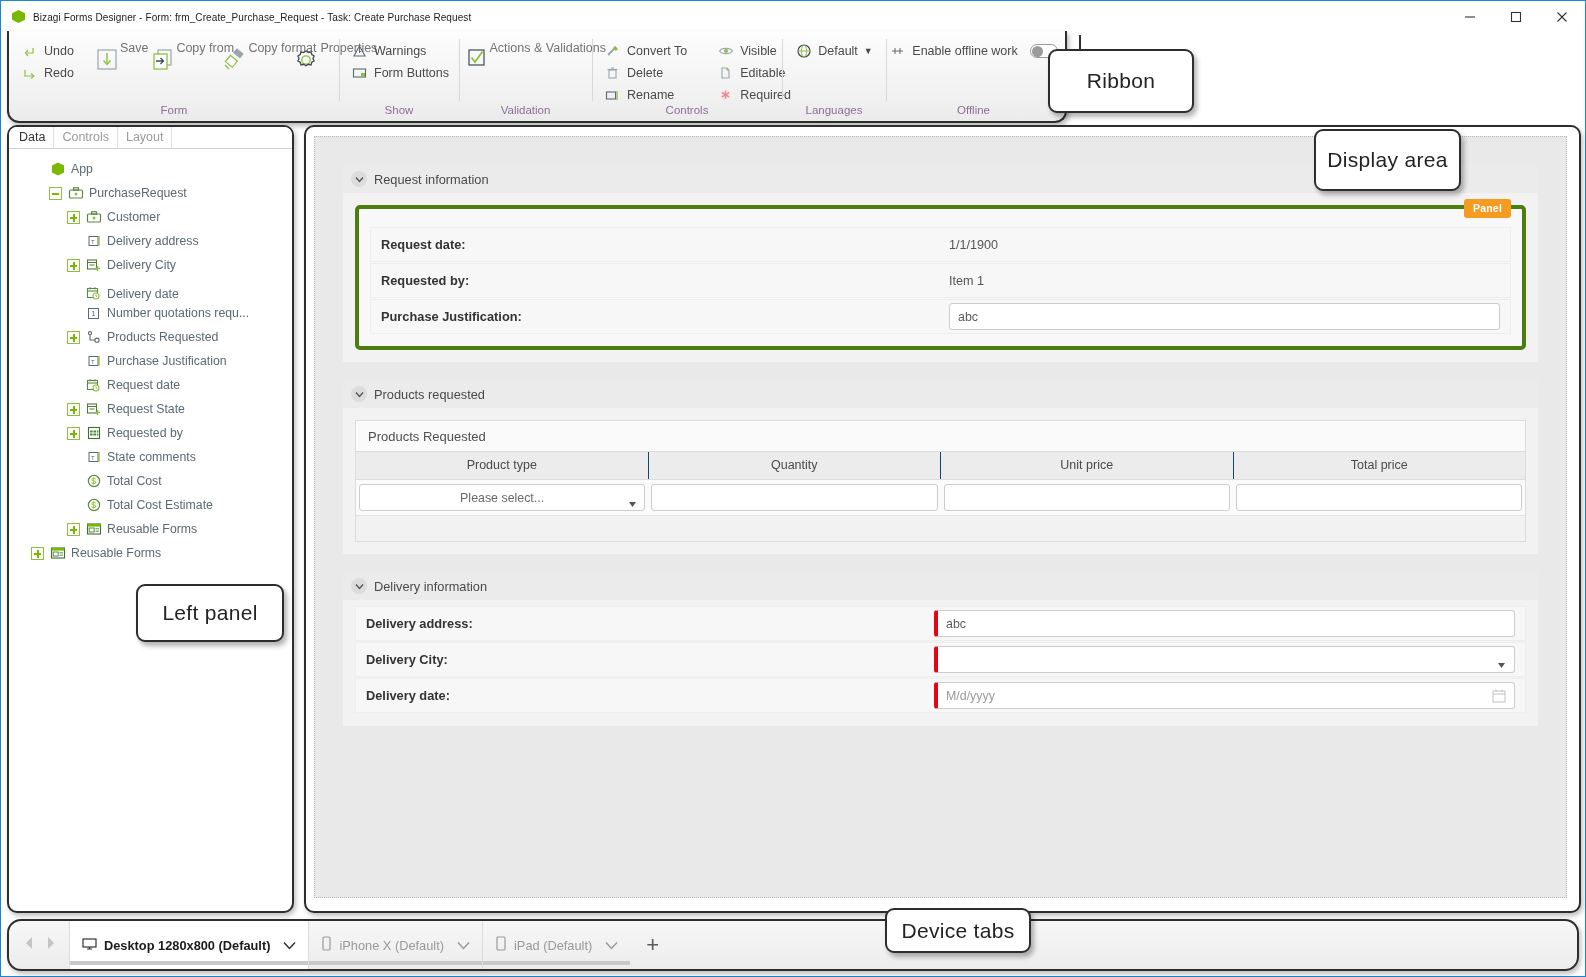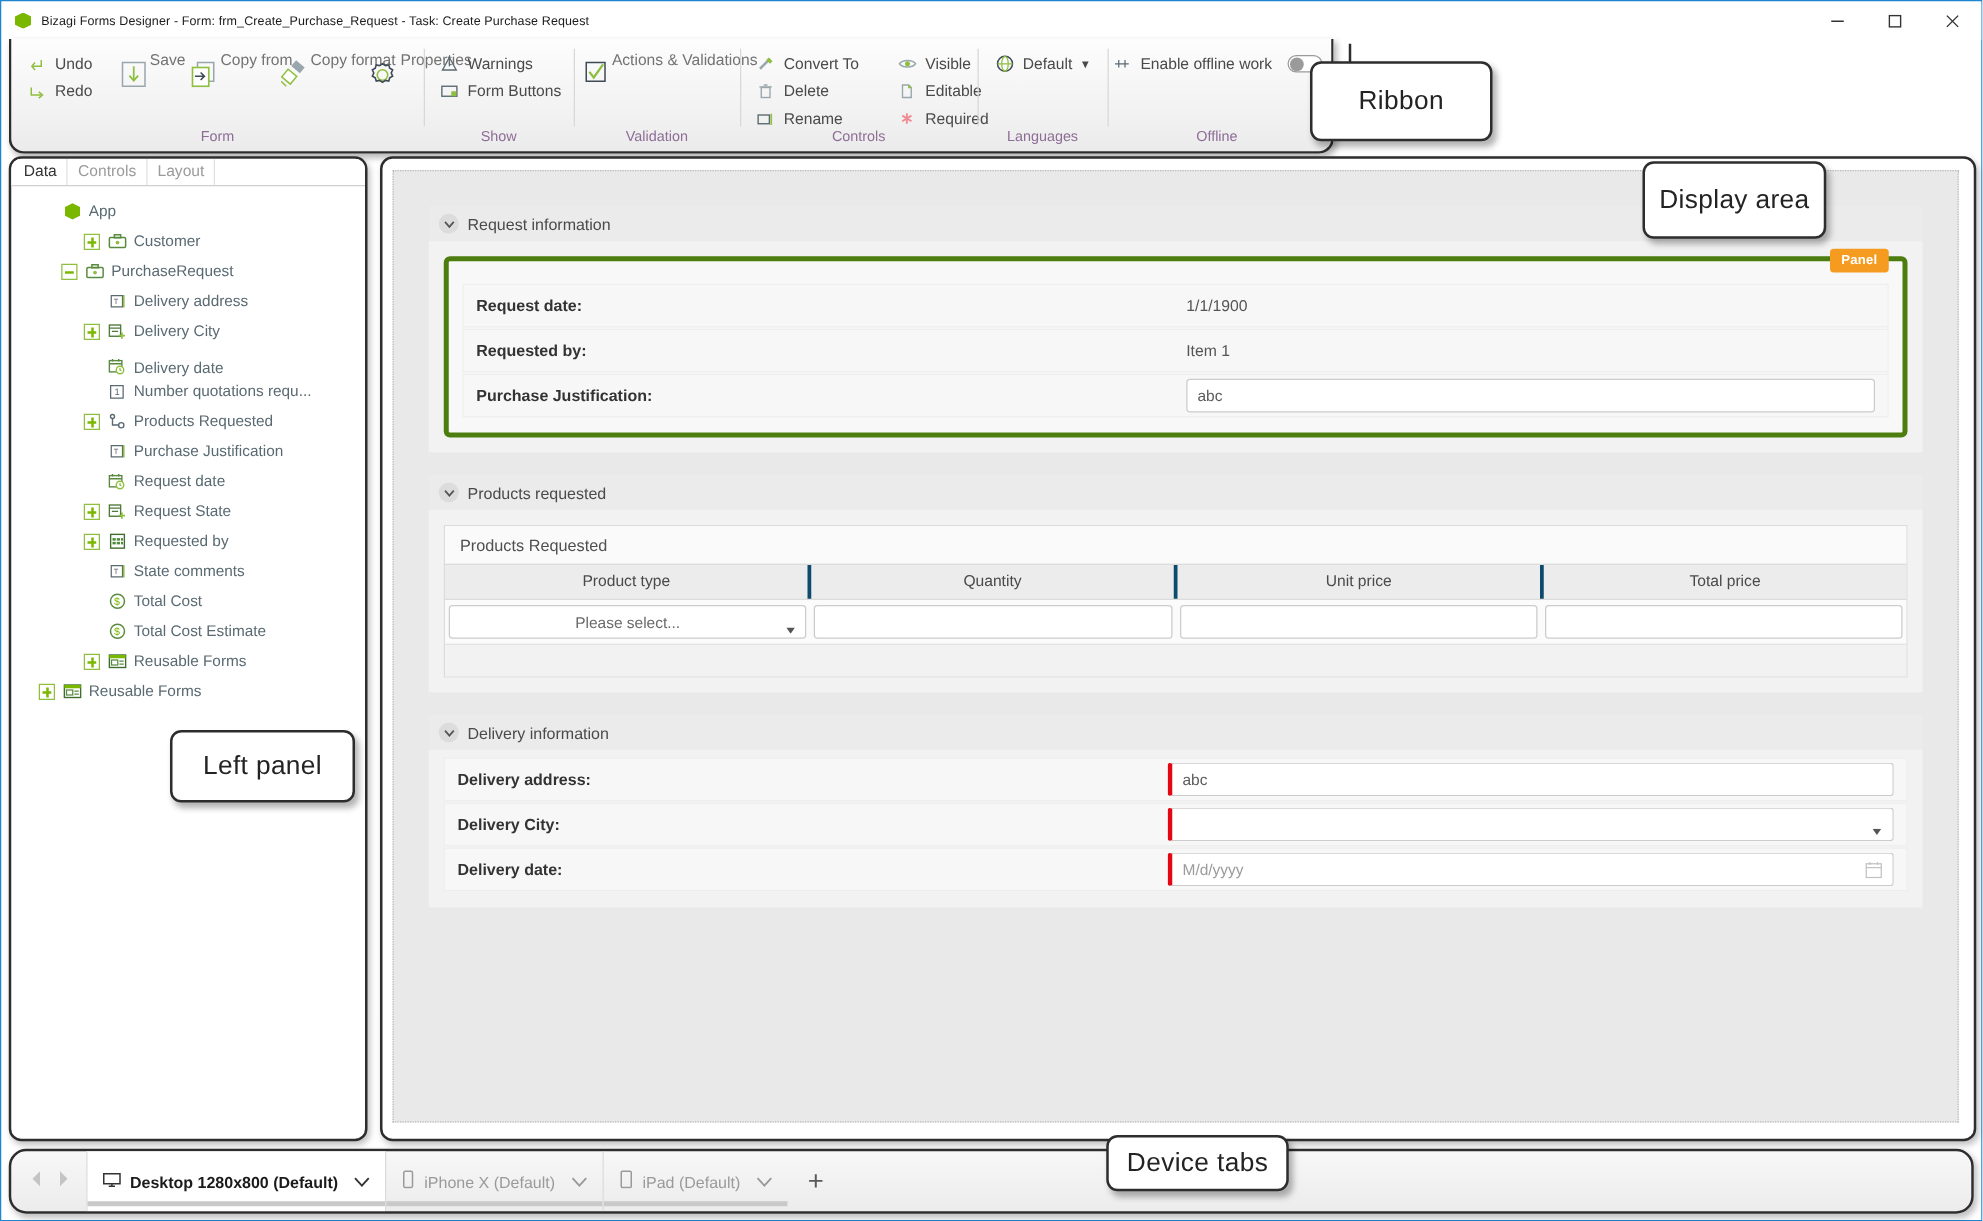--- a/index.html
+++ b/index.html
@@ -190,21 +190,21 @@
 
   
   .tbl-wrap { border: 1px solid #dcdcdc; background: #fafafa; }
   .tbl-title {
     height: 30px; display: flex; align-items: center; padding-left: 12px;
     font-size: 13px; color: #4f4f4f; background: #fafafa;
   }
   .tbl-head { display: flex; background: #ececec; border-top: 1px solid #dcdcdc; border-bottom: 1px solid #dcdcdc; }
   .th {
     flex: 1; text-align: center; font-size: 12.5px; color: #4a4a4a;
-    padding: 6px 0 7px 0; border-right: 3px solid #0c4a6e;
+    padding: 6px 0 7px 0; border-right: 1px solid #0c4a6e;
   }
   .th:last-child { border-right: none; }
   .tbl-row { display: flex; background: #fbfbfb; padding: 4px 0; }
   .td { flex: 1; padding: 0 3px; }
   .cell-input {
     height: 27px; border: 1px solid #cccccc; background: #fff; border-radius: 3px;
     display: flex; align-items: center; justify-content: center;
     font-size: 12.4px; color: #6a6a6a; position: relative;
   }
   .cell-input .caret { position: absolute; right: 8px; top: 11px; }
@@ -512,41 +512,41 @@
     <div class="tree" id="tree-root">
         <div class="tnode" style="padding-left: 18px;">
           <span class="spacer13"></span>
           <span class="ticon">
             <svg width="14" height="14" viewBox="0 0 14 14">
               <path d="M7,0.5 L13,3.5 L13,10.5 L7,13.5 L1,10.5 L1,3.5 Z" fill="#7ab800"></path>
             </svg>
           </span>
           <span>App</span>
         </div>
-        <div class="tnode" style="padding-left: 54px;">
-          <span class="expander plus"></span>
+        <div class="tnode" style="padding-left: 36px;">
+          <span class="expander"></span>
           <span class="ticon">
             <svg width="16" height="14" viewBox="0 0 16 14">
               <rect x="1.5" y="4" width="13" height="8" rx="1" fill="none" stroke="#5a8a3f" stroke-width="1.2"></rect>
               <rect x="5.5" y="1.8" width="5" height="2.4" fill="none" stroke="#5a8a3f" stroke-width="1.2"></rect>
               <circle cx="8" cy="8" r="1.5" fill="#8fbf3f"></circle>
             </svg>
           </span>
-          <span>Customer</span>
-        </div>
-        <div class="tnode" style="padding-left: 36px;">
-          <span class="expander"></span>
+          <span>PurchaseRequest</span>
+        </div>
+        <div class="tnode" style="padding-left: 54px;">
+          <span class="expander plus"></span>
           <span class="ticon">
             <svg width="16" height="14" viewBox="0 0 16 14">
               <rect x="1.5" y="4" width="13" height="8" rx="1" fill="none" stroke="#5a8a3f" stroke-width="1.2"></rect>
               <rect x="5.5" y="1.8" width="5" height="2.4" fill="none" stroke="#5a8a3f" stroke-width="1.2"></rect>
               <circle cx="8" cy="8" r="1.5" fill="#8fbf3f"></circle>
             </svg>
           </span>
-          <span>PurchaseRequest</span>
+          <span>Customer</span>
         </div>
         <div class="tnode" style="padding-left: 54px;">
           <span class="spacer13"></span>
           <span class="ticon">
             <svg width="14" height="14" viewBox="0 0 14 14">
               <rect x="2" y="2.5" width="9" height="9" fill="none" stroke="#5a6a72" stroke-width="1"></rect>
               <text x="4" y="9.5" font-size="6" fill="#5a6a72" font-family="sans-serif">T</text>
               <line x1="12" y1="2" x2="12" y2="12" stroke="#8fbf3f" stroke-width="1.3"></line>
             </svg>
           </span>

